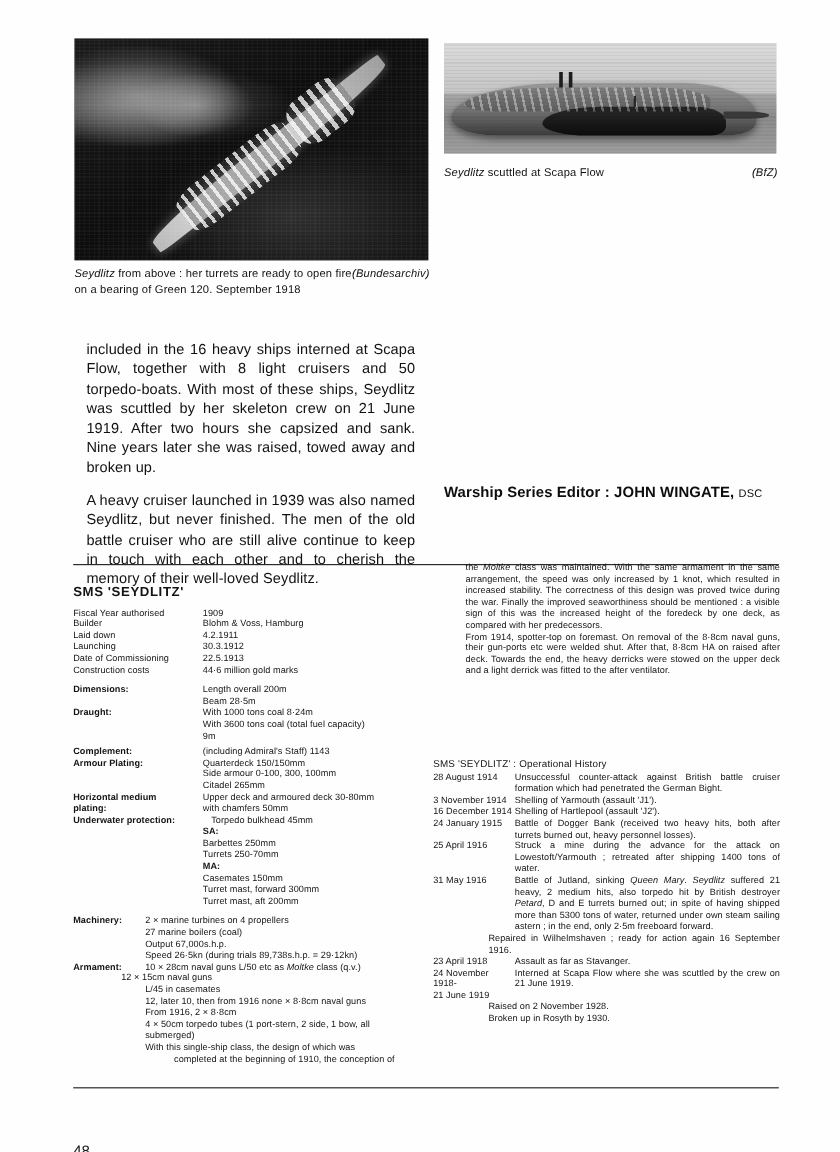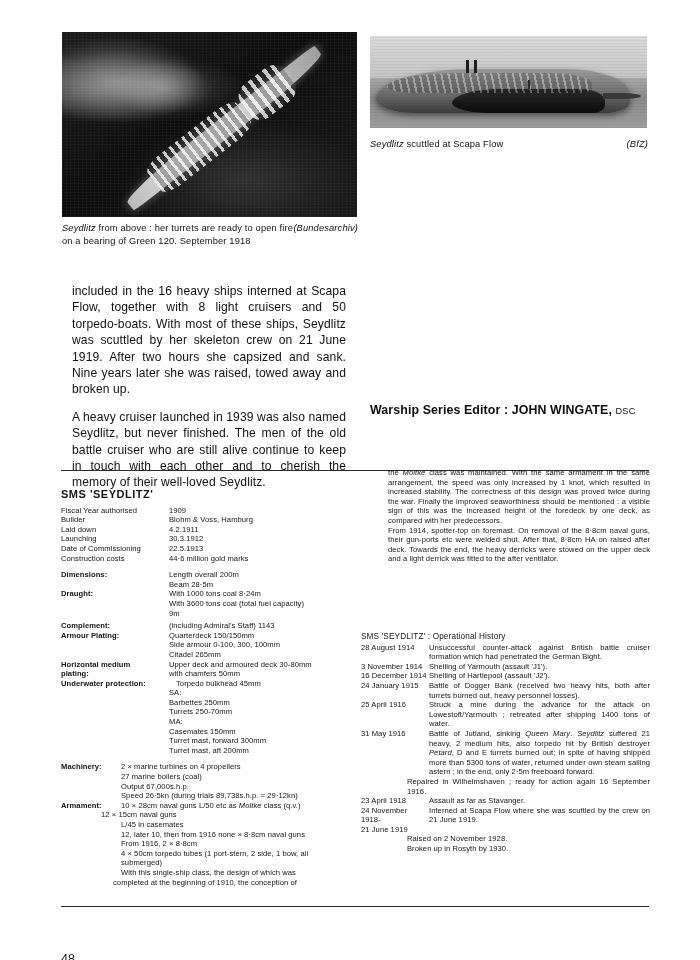--- a/index.html
+++ b/index.html
@@ -182,21 +182,21 @@
   }
   .spec-row { display: flex; }
   .spec-row .k { width: 108px; flex: 0 0 108px; }
   .spec-row .k.b { font-weight: bold; }
   .spec-row .v { flex: 1 1 auto; }
   .spec-row .v i { font-style: italic; }
   .spec-block { margin-bottom: 0; }
   .gap { height: 7px; }
   .gap-sm { height: 3px; }
   .cont-line { margin-left: 108px; }
-  .sub-hd { font-weight: normal; }
+  .sub-hd { font-weight: bold; }
 
   
   #right-col {
     position: absolute;
     left: 388px; top: 468px; width: 262px;
     font-size: 7.6px;
     line-height: 9.6px;
     color: #141414;
     letter-spacing: .06px;
   }
@@ -370,21 +370,21 @@
       <span class="k b" style="width:60px;flex:0 0 60px">Armament:</span>
       <span class="v"><span>10 × 28cm naval guns L/50 etc as </span><i>Moltke</i><span> class (q.v.)</span></span>
     </div>
     <div style="margin-left:40px">12 × 15cm naval guns</div>
     <div style="margin-left:60px">L/45 in casemates</div>
     <div style="margin-left:60px">12, later 10, then from 1916 none × 8·8cm naval guns</div>
     <div style="margin-left:60px">From 1916, 2 × 8·8cm</div>
     <div style="margin-left:60px">4 × 50cm torpedo tubes (1 port-stern, 2 side, 1 bow, all</div>
     <div style="margin-left:60px">submerged)</div>
     <div style="margin-left:60px">With this single-ship class, the design of which was</div>
-    <div style="margin-left:52px">completed at the beginning of 1910, the conception of</div>
+    <div style="margin-left:84px">completed at the beginning of 1910, the conception of</div>
   </div>
 
   <div id="right-col">
     <p><span>the </span><i>Moltke</i><span> class was maintained. With the same armament in the same arrangement, the speed was only increased by 1 knot, which resulted in increased stability. The correctness of this design was proved twice during the war. Finally the improved seaworthiness should be mentioned : a visible sign of this was the increased height of the foredeck by one deck, as compared with her predecessors.</span></p>
     <p>From 1914, spotter-top on foremast. On removal of the 8·8cm naval guns, their gun-ports etc were welded shut. After that, 8·8cm HA on raised after deck. Towards the end, the heavy derricks were stowed on the upper deck and a light derrick was fitted to the after ventilator.</p>
   </div>
 
   <div id="ophist">
     <h2>SMS 'SEYDLITZ' : Operational History</h2>
 

